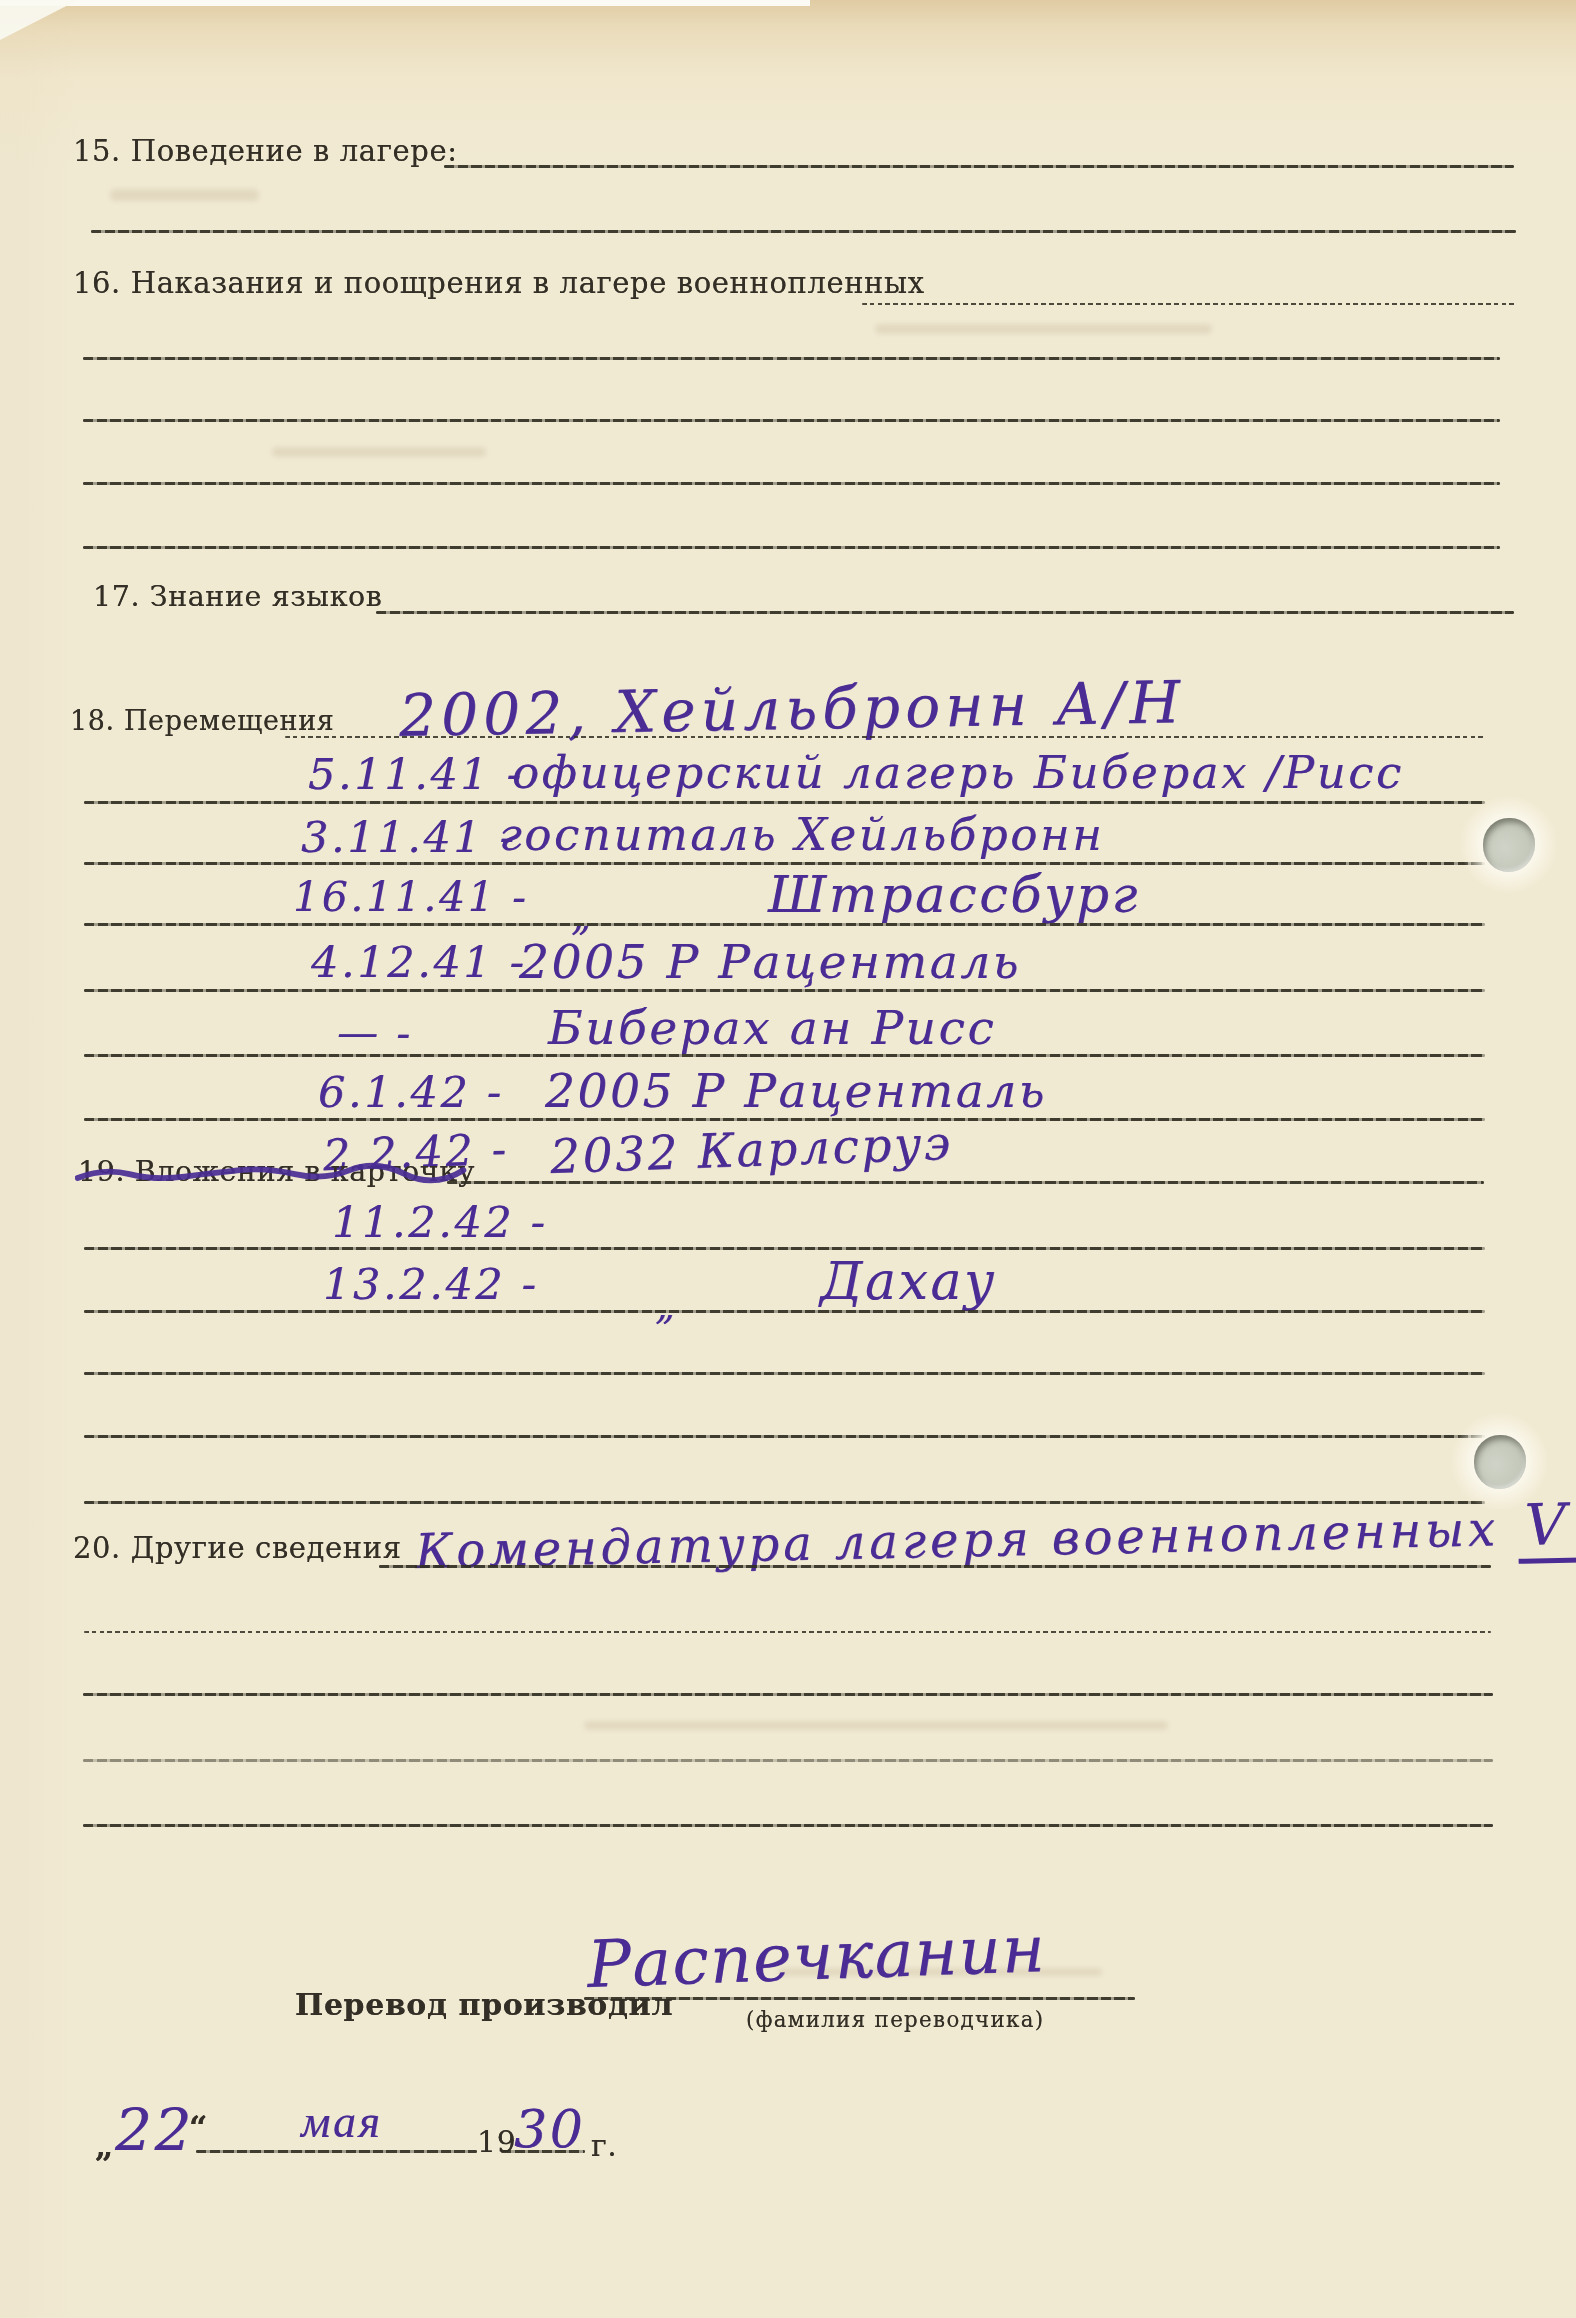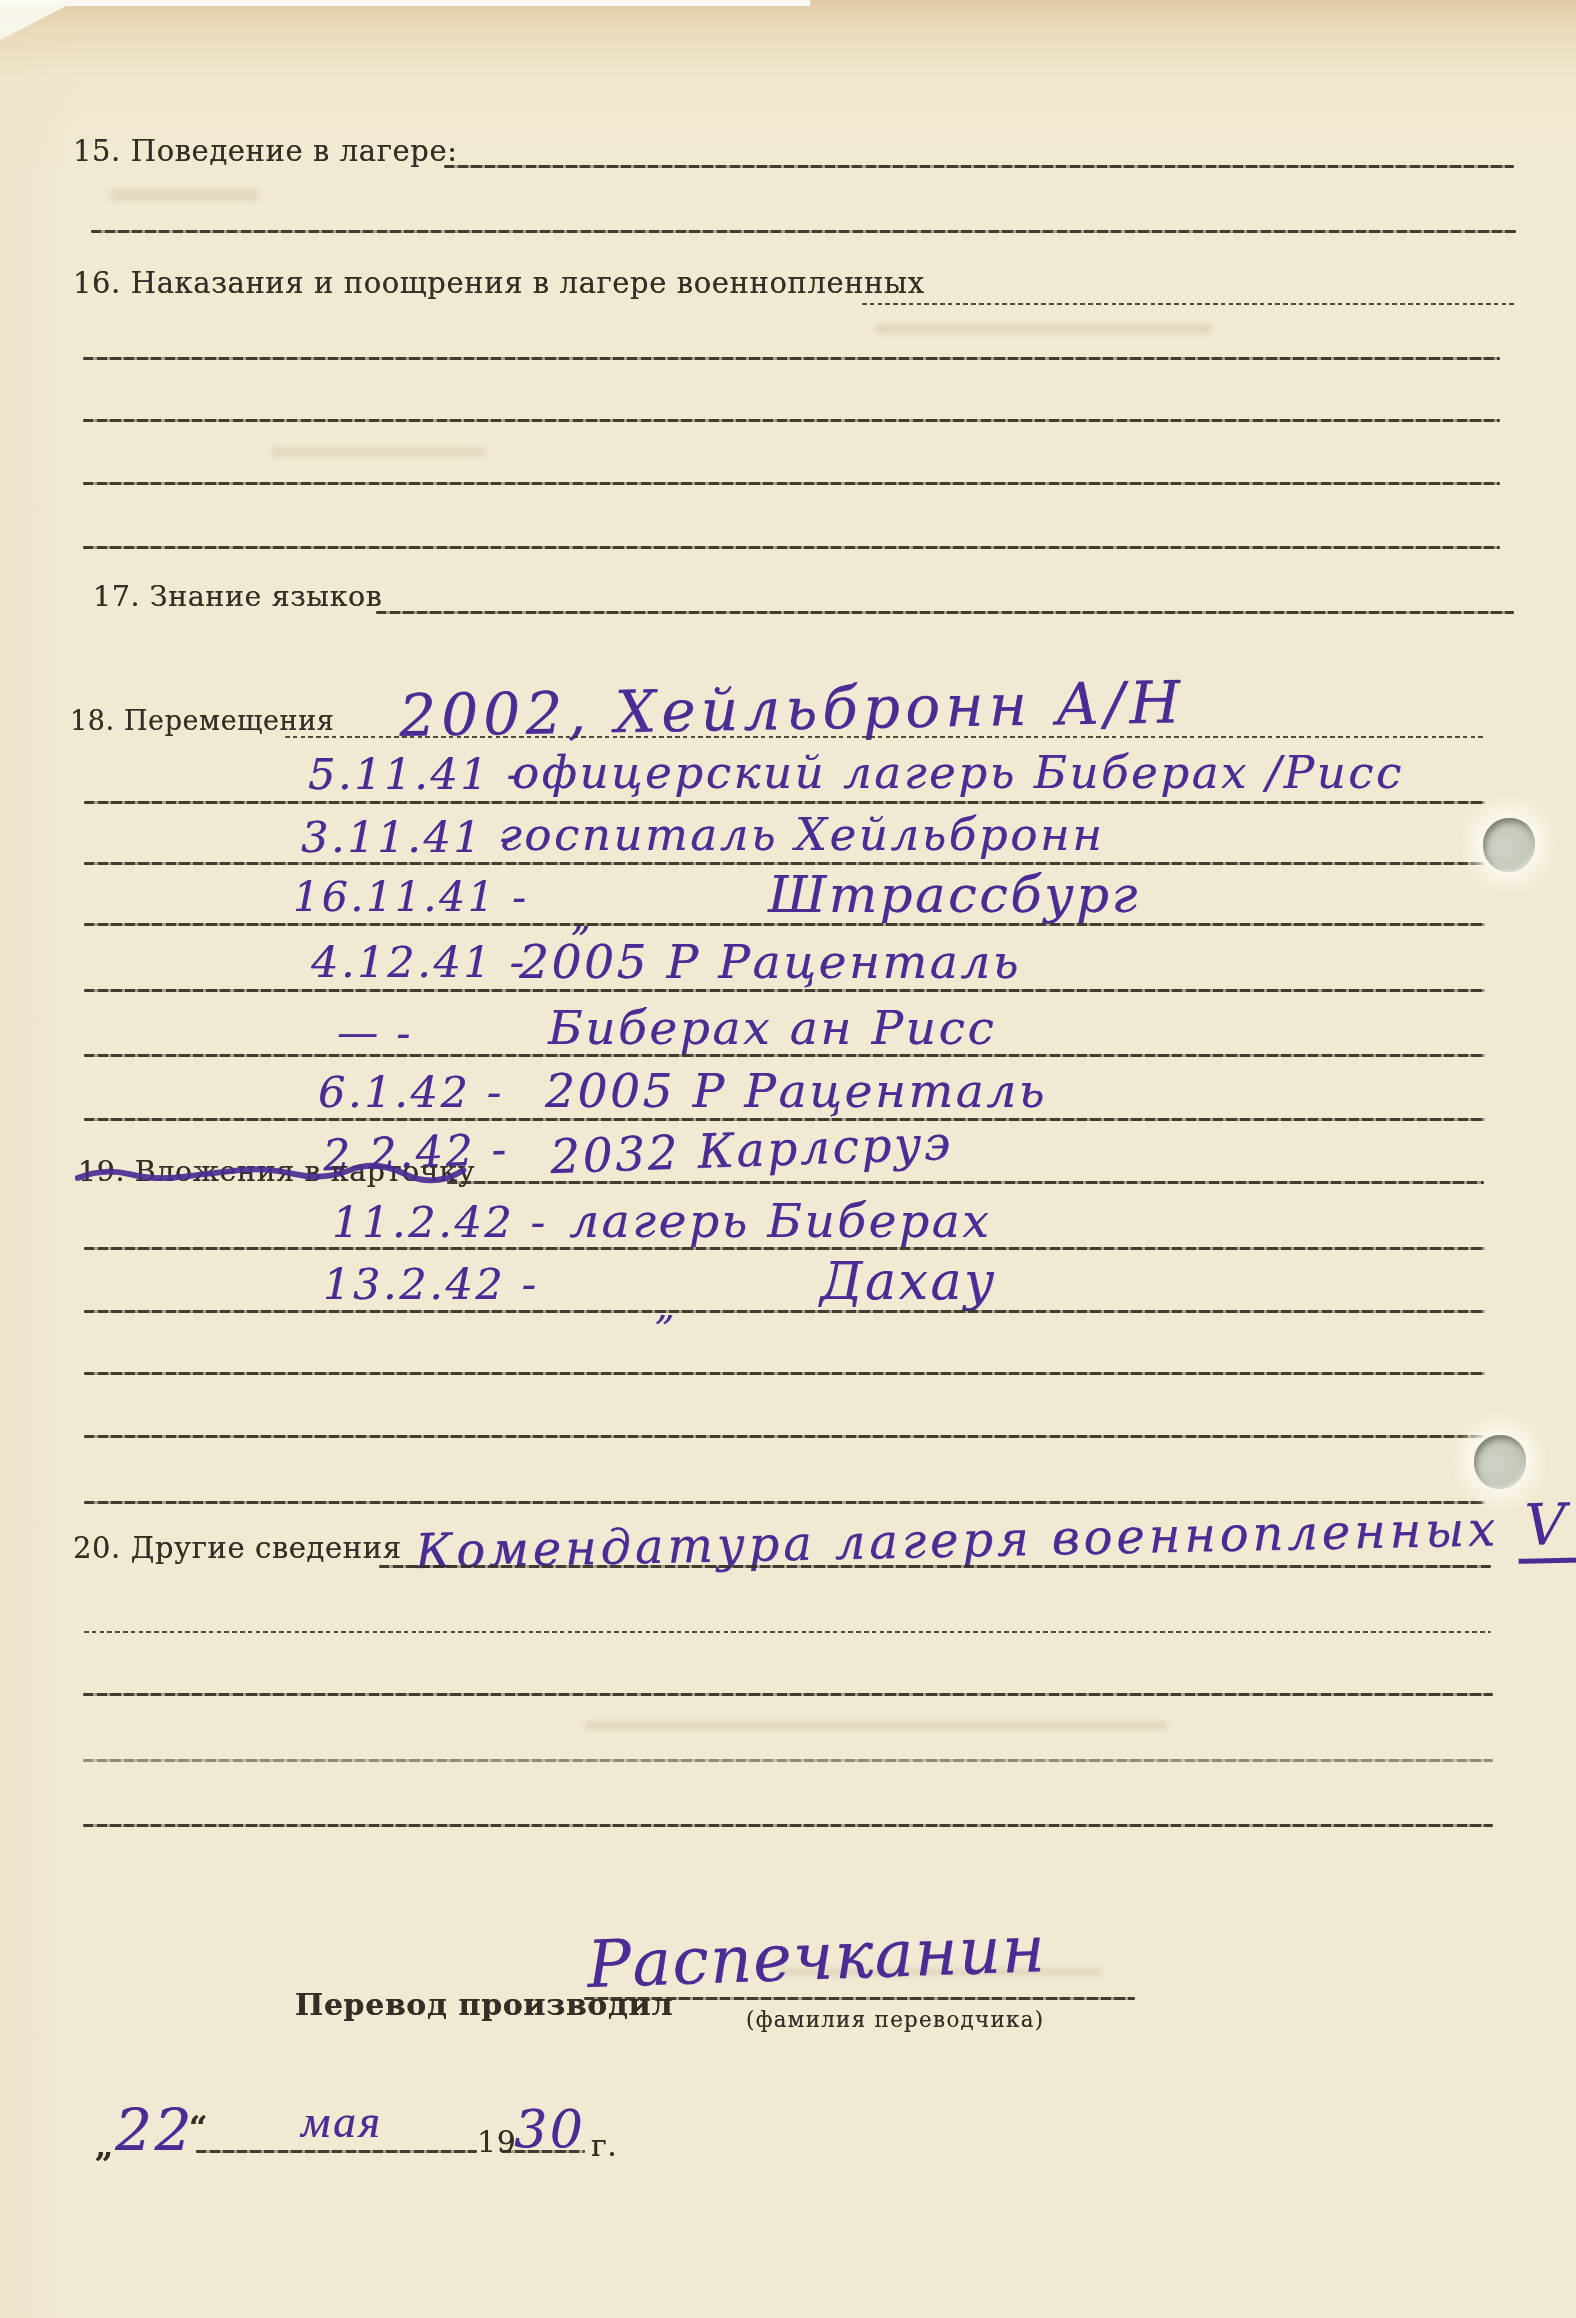--- a/index.html
+++ b/index.html
@@ -136,21 +136,20 @@
 
   <div class="hw" style="left:323px; top:1131px; font-size:43px; transform:rotate(-2deg);">2.2.42 -</div>
   <div class="hw" style="left:550px; top:1126px; font-size:47px; transform:rotate(-2deg);">2032 Карлсруэ</div>
   <div class="print" style="left:78px; top:1155px; font-size:28.5px;">19. Вложения в карточку</div>
   <svg class="strike-svg" style="left:75px; top:1161px;" width="402" height="30" viewBox="0 0 620 46">
     <path d="M4,26 q40,-16 80,-6 t85,4 t85,-10 t85,6 t85,-6 t85,6 t90,-6" fill="none" stroke="#4a2c94" stroke-width="9" stroke-linecap="round" opacity="0.92"></path>
   </svg>
   <div class="rule" style="left:447px; top:1181px; width:1037px;"></div>
 
   <div class="hw" style="left:332px; top:1201px; font-size:43px;">11.2.42 -</div>
-  <div class="hw" style="left:569px; top:1197px; font-size:47px;">лагерь Биберах</div>
   <div class="rule" style="left:84px; top:1247px; width:1401px;"></div>
 
   <div class="hw" style="left:323px; top:1263px; font-size:43px;">13.2.42 -</div>
   <div class="hw" style="left:655px; top:1287px; font-size:38px;">„</div>
   <div class="hw" style="left:820px; top:1255px; font-size:52px;">Дахау</div>
   <div class="rule" style="left:84px; top:1310px; width:1401px;"></div>
 
   <div class="rule" style="left:84px; top:1372px; width:1401px;"></div>
   <div class="rule" style="left:84px; top:1435px; width:1401px;"></div>
   <div class="rule" style="left:84px; top:1501px; width:1401px;"></div>

